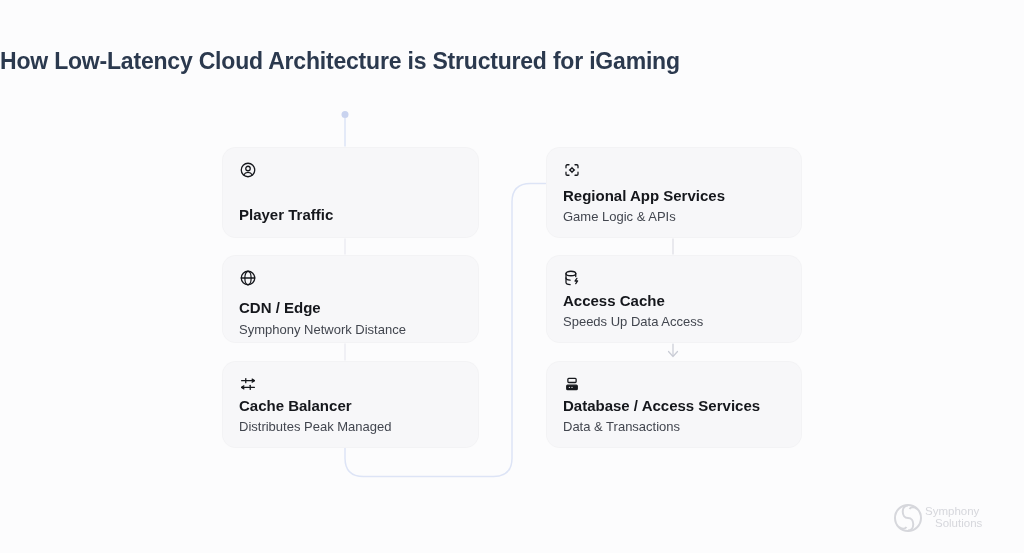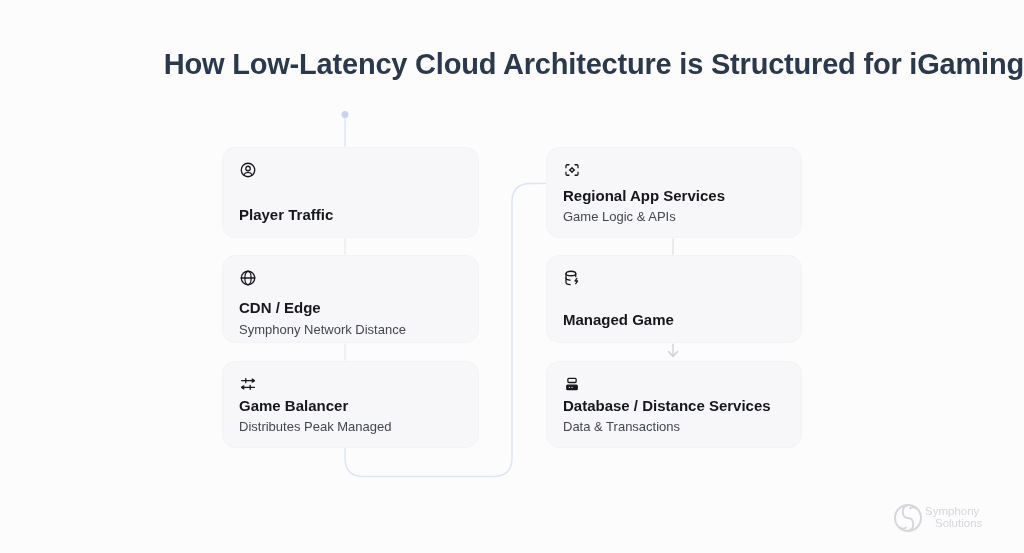--- a/index.html
+++ b/index.html
@@ -8,22 +8,22 @@
     font-family: "Liberation Sans", sans-serif;
     background: var(--page_bg, #fcfcfd);
     position: relative;
     overflow: hidden;
   }
   .canvas { position: absolute; inset: 0; width: 1024px; height: 553px; }
 
   .title {
     position: absolute;
     top: 48px; left: 0; width: 1024px;
-    text-align: right;
-    font-size: 29px;
+    text-align: left;
+    font-size: 23px;
     font-weight: 700;
     letter-spacing: -0.2px;
     color: var(--title_color, #2b394e);
   }
 
   .connector-layer {
     position: absolute; inset: 0;
     width: 1024px; height: 553px;
     pointer-events: none;
   }
@@ -128,21 +128,21 @@
       <svg viewBox="0 0 24 24" fill="none" stroke="currentColor" stroke-width="1.7" stroke-linecap="round" stroke-linejoin="round">
         <path d="M3.5 7.5h17"></path>
         <path d="M9 4.8v5.4"></path>
         <path d="M17.5 5.5l3 2-3 2"></path>
         <path d="M3.5 16.5h17"></path>
         <path d="M15 13.8v5.4"></path>
         <path d="M6.5 14.5l-3 2 3 2"></path>
       </svg>
     </span>
     <div>
-      <div class="card-title">Game Balancer</div>
+      <div class="card-title">Cache Balancer</div>
       <div class="card-sub">Distributes Peak Managed</div>
     </div>
   </div>
 
   <div class="card card-r0">
     <span class="icon">
       <svg viewBox="0 0 24 24" fill="none" stroke="currentColor" stroke-width="1.7" stroke-linecap="round" stroke-linejoin="round">
         <path d="M4 9V6.5A1.5 1.5 0 0 1 5.5 5H8"></path>
         <path d="M16 5h2.5A1.5 1.5 0 0 1 20 6.5V9"></path>
         <path d="M20 15v2.5A1.5 1.5 0 0 1 18.5 19H16"></path>
@@ -161,34 +161,35 @@
     <span class="icon">
       <svg viewBox="0 0 24 24" fill="none" stroke="currentColor" stroke-width="1.7" stroke-linecap="round" stroke-linejoin="round">
         <ellipse cx="10.5" cy="6" rx="6.5" ry="3"></ellipse>
         <path d="M4 6v6c0 1.4 2.3 2.6 5.5 2.9"></path>
         <path d="M4 12v6c0 1.4 2.3 2.6 5.5 2.9"></path>
         <path d="M17 6v4"></path>
         <path d="M18.5 12.5l-2.5 3.5h3.5l-2.5 3.5"></path>
       </svg>
     </span>
     <div>
-      <div class="card-title">Managed Game</div>
+      <div class="card-title">Access Cache</div>
+      <div class="card-sub">Speeds Up Data Access</div>
     </div>
   </div>
 
   <div class="card card-r2">
     <span class="icon">
       <svg viewBox="0 0 24 24" fill="none" stroke="currentColor" stroke-width="1.7" stroke-linecap="round" stroke-linejoin="round">
         <rect x="6.5" y="4.5" width="11" height="5.5" rx="1.2"></rect>
         <rect x="5" y="13.5" width="14" height="6" rx="1.2" fill="currentColor"></rect>
         <path d="M8.5 16.5h0.01M12 16.5h0.01" stroke="#f7f7f9" stroke-width="1.6"></path>
       </svg>
     </span>
     <div>
-      <div class="card-title">Database / Distance Services</div>
+      <div class="card-title">Database / Access Services</div>
       <div class="card-sub">Data &amp; Transactions</div>
     </div>
   </div>
 
   <svg class="logo" viewBox="0 0 122 42">
     <g stroke="var(--logo_gray, #d6d7dc)" fill="none" stroke-width="2">
       <circle cx="16" cy="20" r="13"></circle>
       <path d="M16 7.5c-7 0-7 12.5 0 12.5s7 12.5 0 12.5"></path>
       <path d="M25 11c-3-2.5-6-2-7.5 0"></path>
       <path d="M7 29c3 2.5 6 2 7.5 0"></path>

